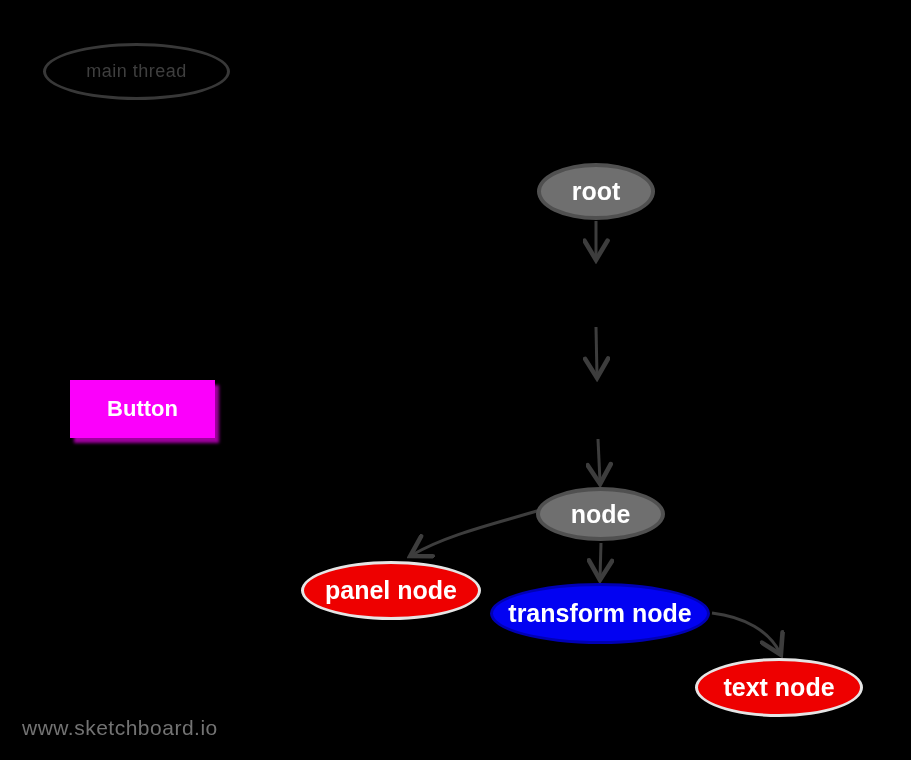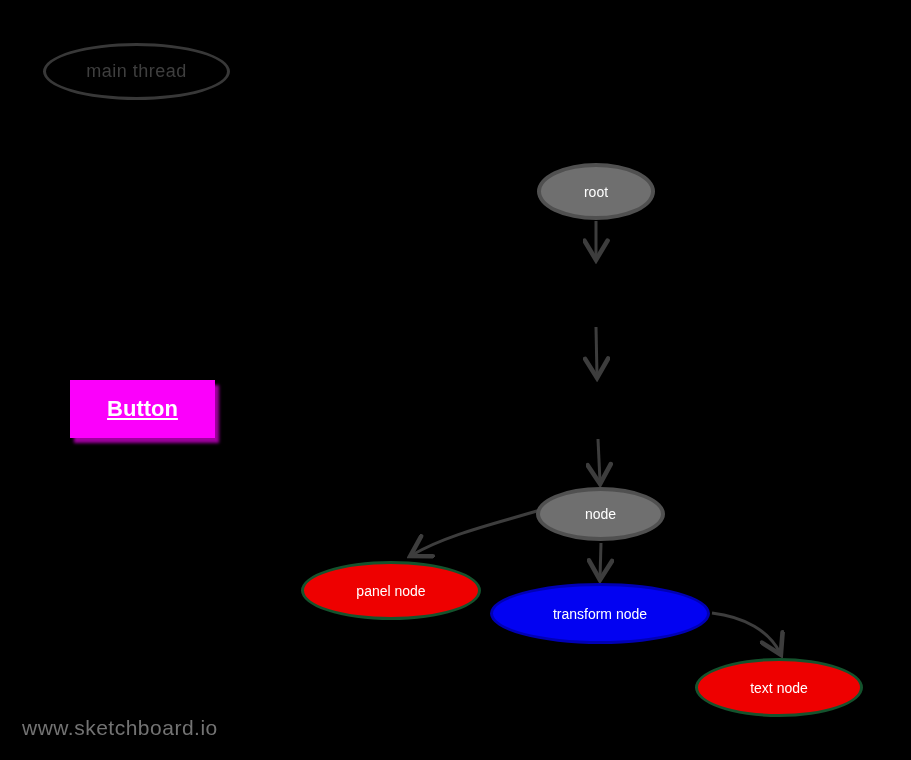--- a/index.html
+++ b/index.html
@@ -38,26 +38,26 @@
   .lane-scene { left: 481px; top: 42px; width: 251px; height: 60px; }
 
   
   .node {
     position: absolute;
     border-radius: 50%;
     display: flex;
     align-items: center;
     justify-content: center;
     color: #ffffff;
-    font-weight: normal;
-    font-size: 14px;
+    font-weight: bold;
+    font-size: 25px;
   }
   .node-gray { background: #6f6f6f; border: 4px solid #505050; }
   .node-blue { background: #0202f2; border: 3px solid #0000b4; }
-  .node-red  { background: #ee0000; border: 3px solid #14532d; align-items: center; }
+  .node-red  { background: #ee0000; border: 3px solid #e5e5e5; align-items: center; }
 
   .node-root      { left: 537px; top: 163px; width: 118px; height: 57px; }
   .node-quick     { left: 486px; top: 265px; width: 219px; height: 59px; }
   .node-button    { left: 500px; top: 381px; width: 193px; height: 59px; }
   .node-node      { left: 536px; top: 487px; width: 129px; height: 54px; }
   .node-panel     { left: 301px; top: 561px; width: 180px; height: 59px; }
   .node-transform { left: 490px; top: 583px; width: 220px; height: 61px; }
   .node-text      { left: 695px; top: 658px; width: 168px; height: 59px; }
 
   
@@ -66,21 +66,20 @@
     left: 70px; top: 380px;
     width: 145px; height: 58px;
     background: #fb00fb;
     box-shadow: 4px 5px 3px #9e009e;
     display: flex;
     align-items: center;
     justify-content: center;
     color: #ffffff;
     font-weight: bold;
     font-size: 22px;
-    text-decoration: underline;
   }
 
   .watermark {
     position: absolute;
     left: 22px; top: 716px;
     color: #737373;
     font-size: 21px;
     letter-spacing: 0.5px;
     text-decoration: none;
     cursor: pointer;

